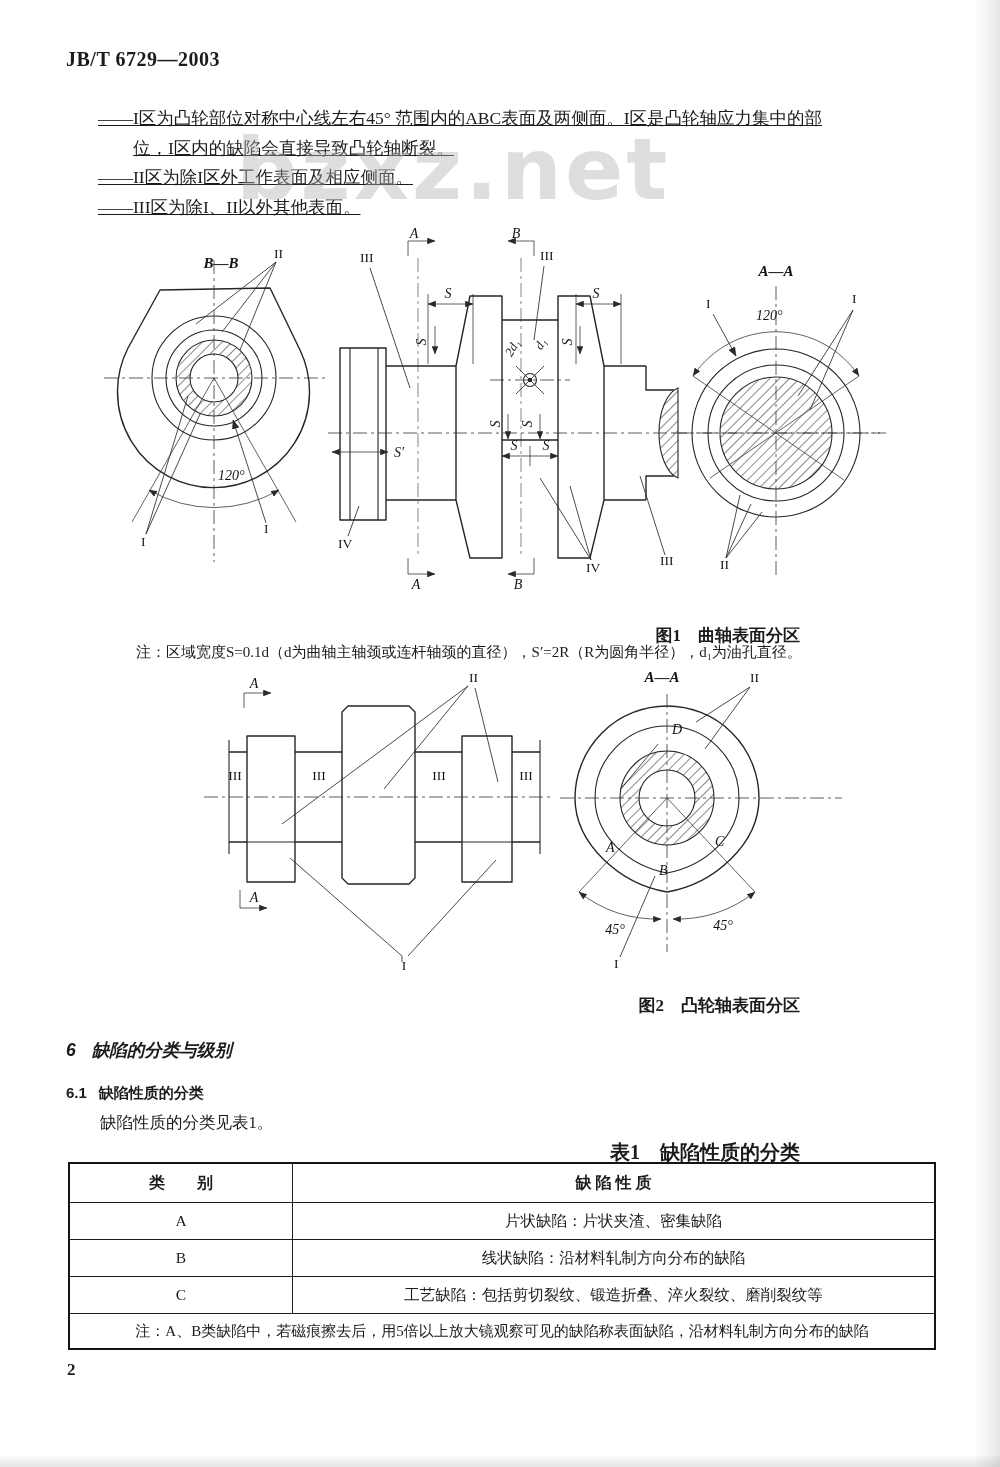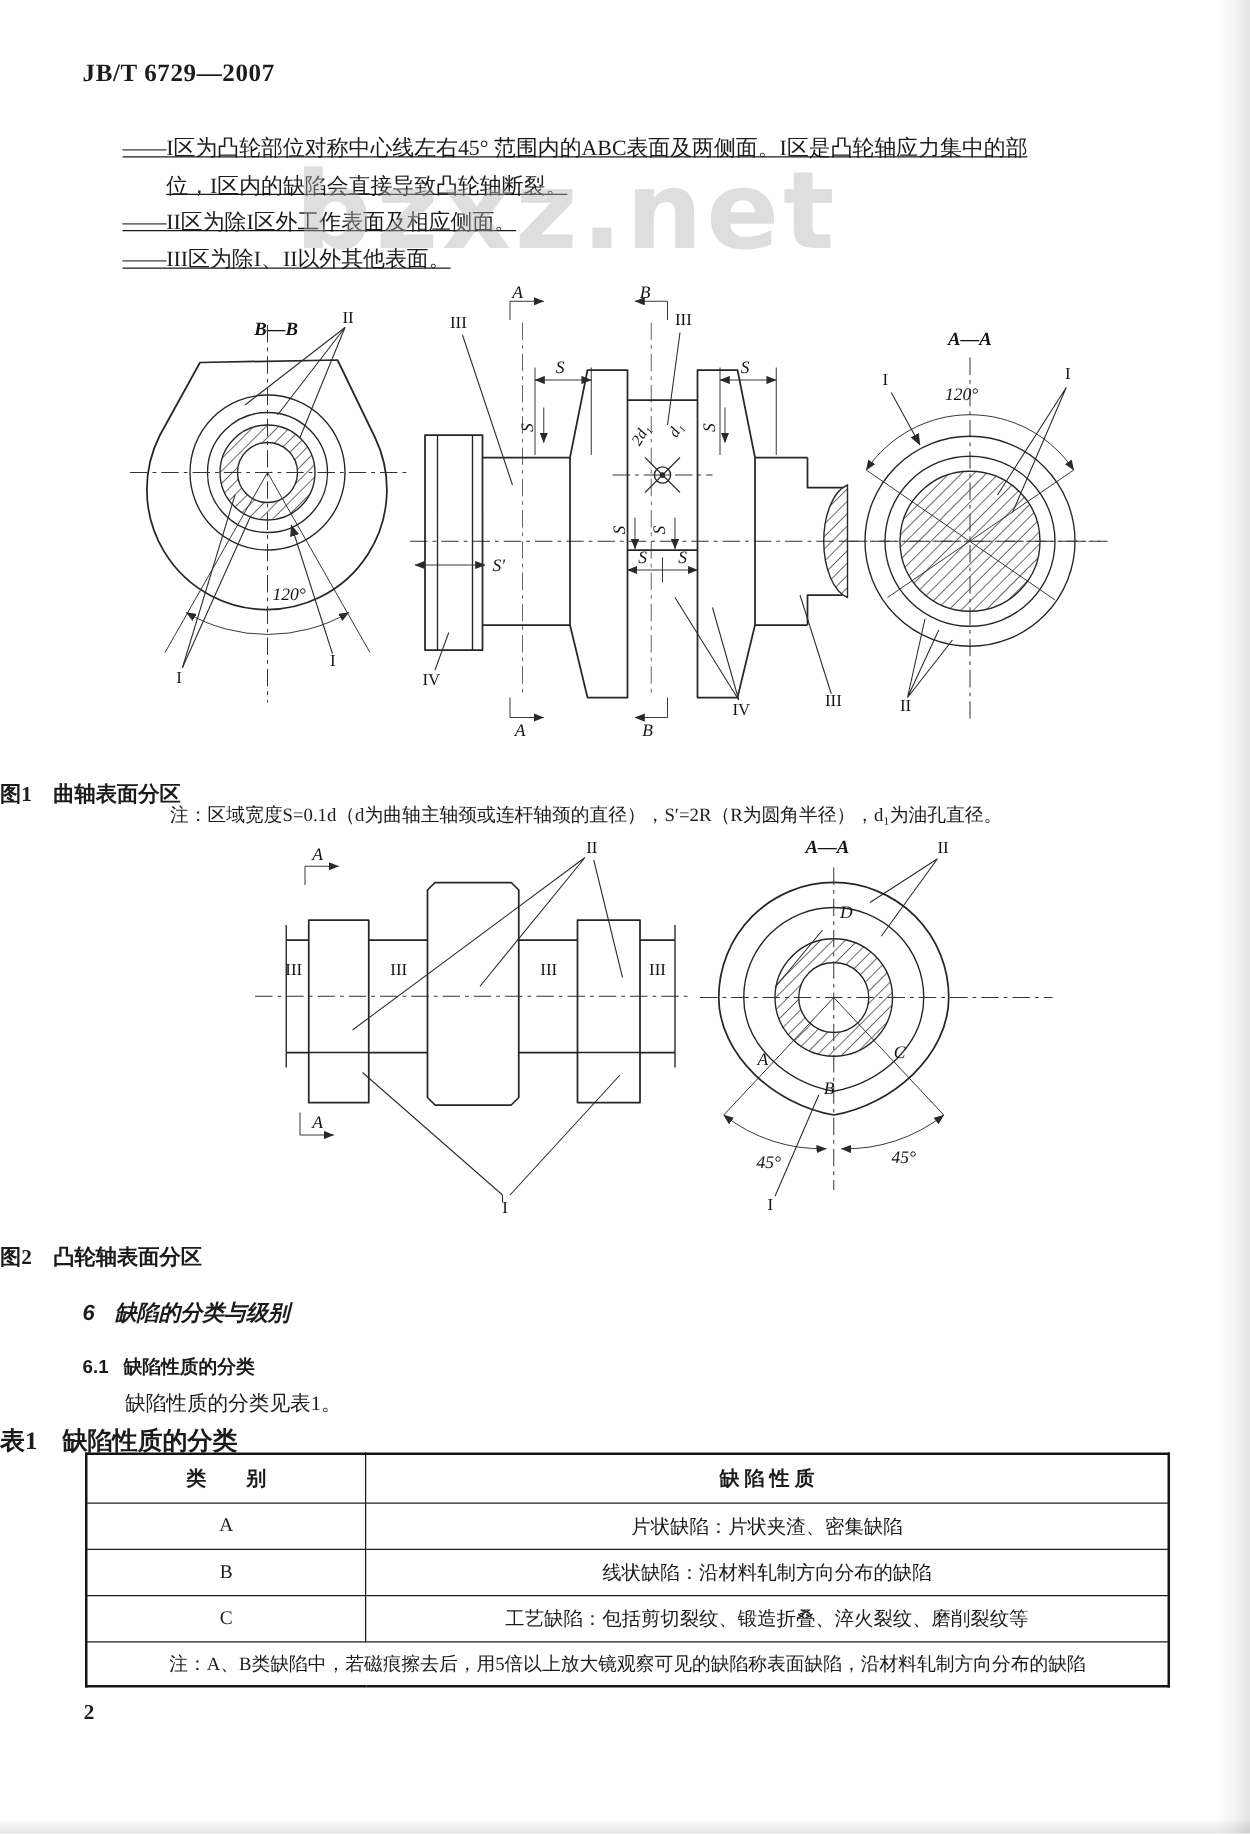--- a/index.html
+++ b/index.html
@@ -7,21 +7,21 @@
         font-family:"Liberation Serif","DejaVu Serif",serif;color:#1b1b1b;}
   .abs{position:absolute;}
   #std-header{left:66px;top:48px;font-size:20px;font-weight:bold;letter-spacing:.5px;}
   #intro{left:98px;top:104px;width:855px;font-size:17.5px;line-height:29.5px;text-decoration:underline;}
   .bullet-cont{padding-left:35px;}
   #watermark{left:236px;top:119px;font-family:"DejaVu Sans","Liberation Sans",sans-serif;
              font-size:86px;font-weight:bold;color:rgba(176,176,176,0.42);letter-spacing:3px;
              pointer-events:none;z-index:5;}
   .figwrap{z-index:1;}
   #fig1-note{left:136px;top:596px;width:820px;font-size:15px;margin-top:47px;}
-  .figcap{left:0;width:800px;text-align:left;font-weight:bold;font-size:17px;}
+  .figcap{left:0;width:800px;text-align:right;font-weight:bold;font-size:17px;}
   #cap1{top:624px;}
   #cap2{top:994px;}
   .h-sec{left:66px;font-weight:bold;font-size:17.5px;font-family:"Liberation Sans","DejaVu Sans",sans-serif;}
   #h6{top:1038px;font-style:italic;}
   #h61{top:1084px;font-size:15px;}
   .h-num{display:inline-block;margin-right:16px;}
   #h61 .h-num{margin-right:12px;}
   #p61{left:100px;top:1112px;font-size:16.5px;}
   #tcap{top:1139px;font-size:20px;}
   #tbl{left:68px;top:1162px;width:868px;border-collapse:collapse;table-layout:fixed;}
@@ -46,21 +46,21 @@
   svg .rom{font:13.5px "Liberation Serif",serif;}
   svg .it{font:italic 14px "Liberation Serif",serif;}
   svg .sm{font:italic 12.5px "Liberation Serif",serif;}
   svg .ttl{font:italic bold 15px "Liberation Serif",serif;}
 </style>
 </head>
 <body>
 
 <div id="page">
 
-  <div class="abs" id="std-header">JB/T 6729—2007</div>
+  <div class="abs" id="std-header">JB/T 6729—2003</div>
 
   <div class="abs" id="intro">
     <div>——I区为凸轮部位对称中心线左右45° 范围内的ABC表面及两侧面。I区是凸轮轴应力集中的部</div>
     <div class="bullet-cont">位，I区内的缺陷会直接导致凸轮轴断裂。</div>
     <div>——II区为除I区外工作表面及相应侧面。</div>
     <div>——III区为除I、II以外其他表面。</div>
   </div>
 
   <div class="abs" id="watermark">bzxz.net</div>
 

